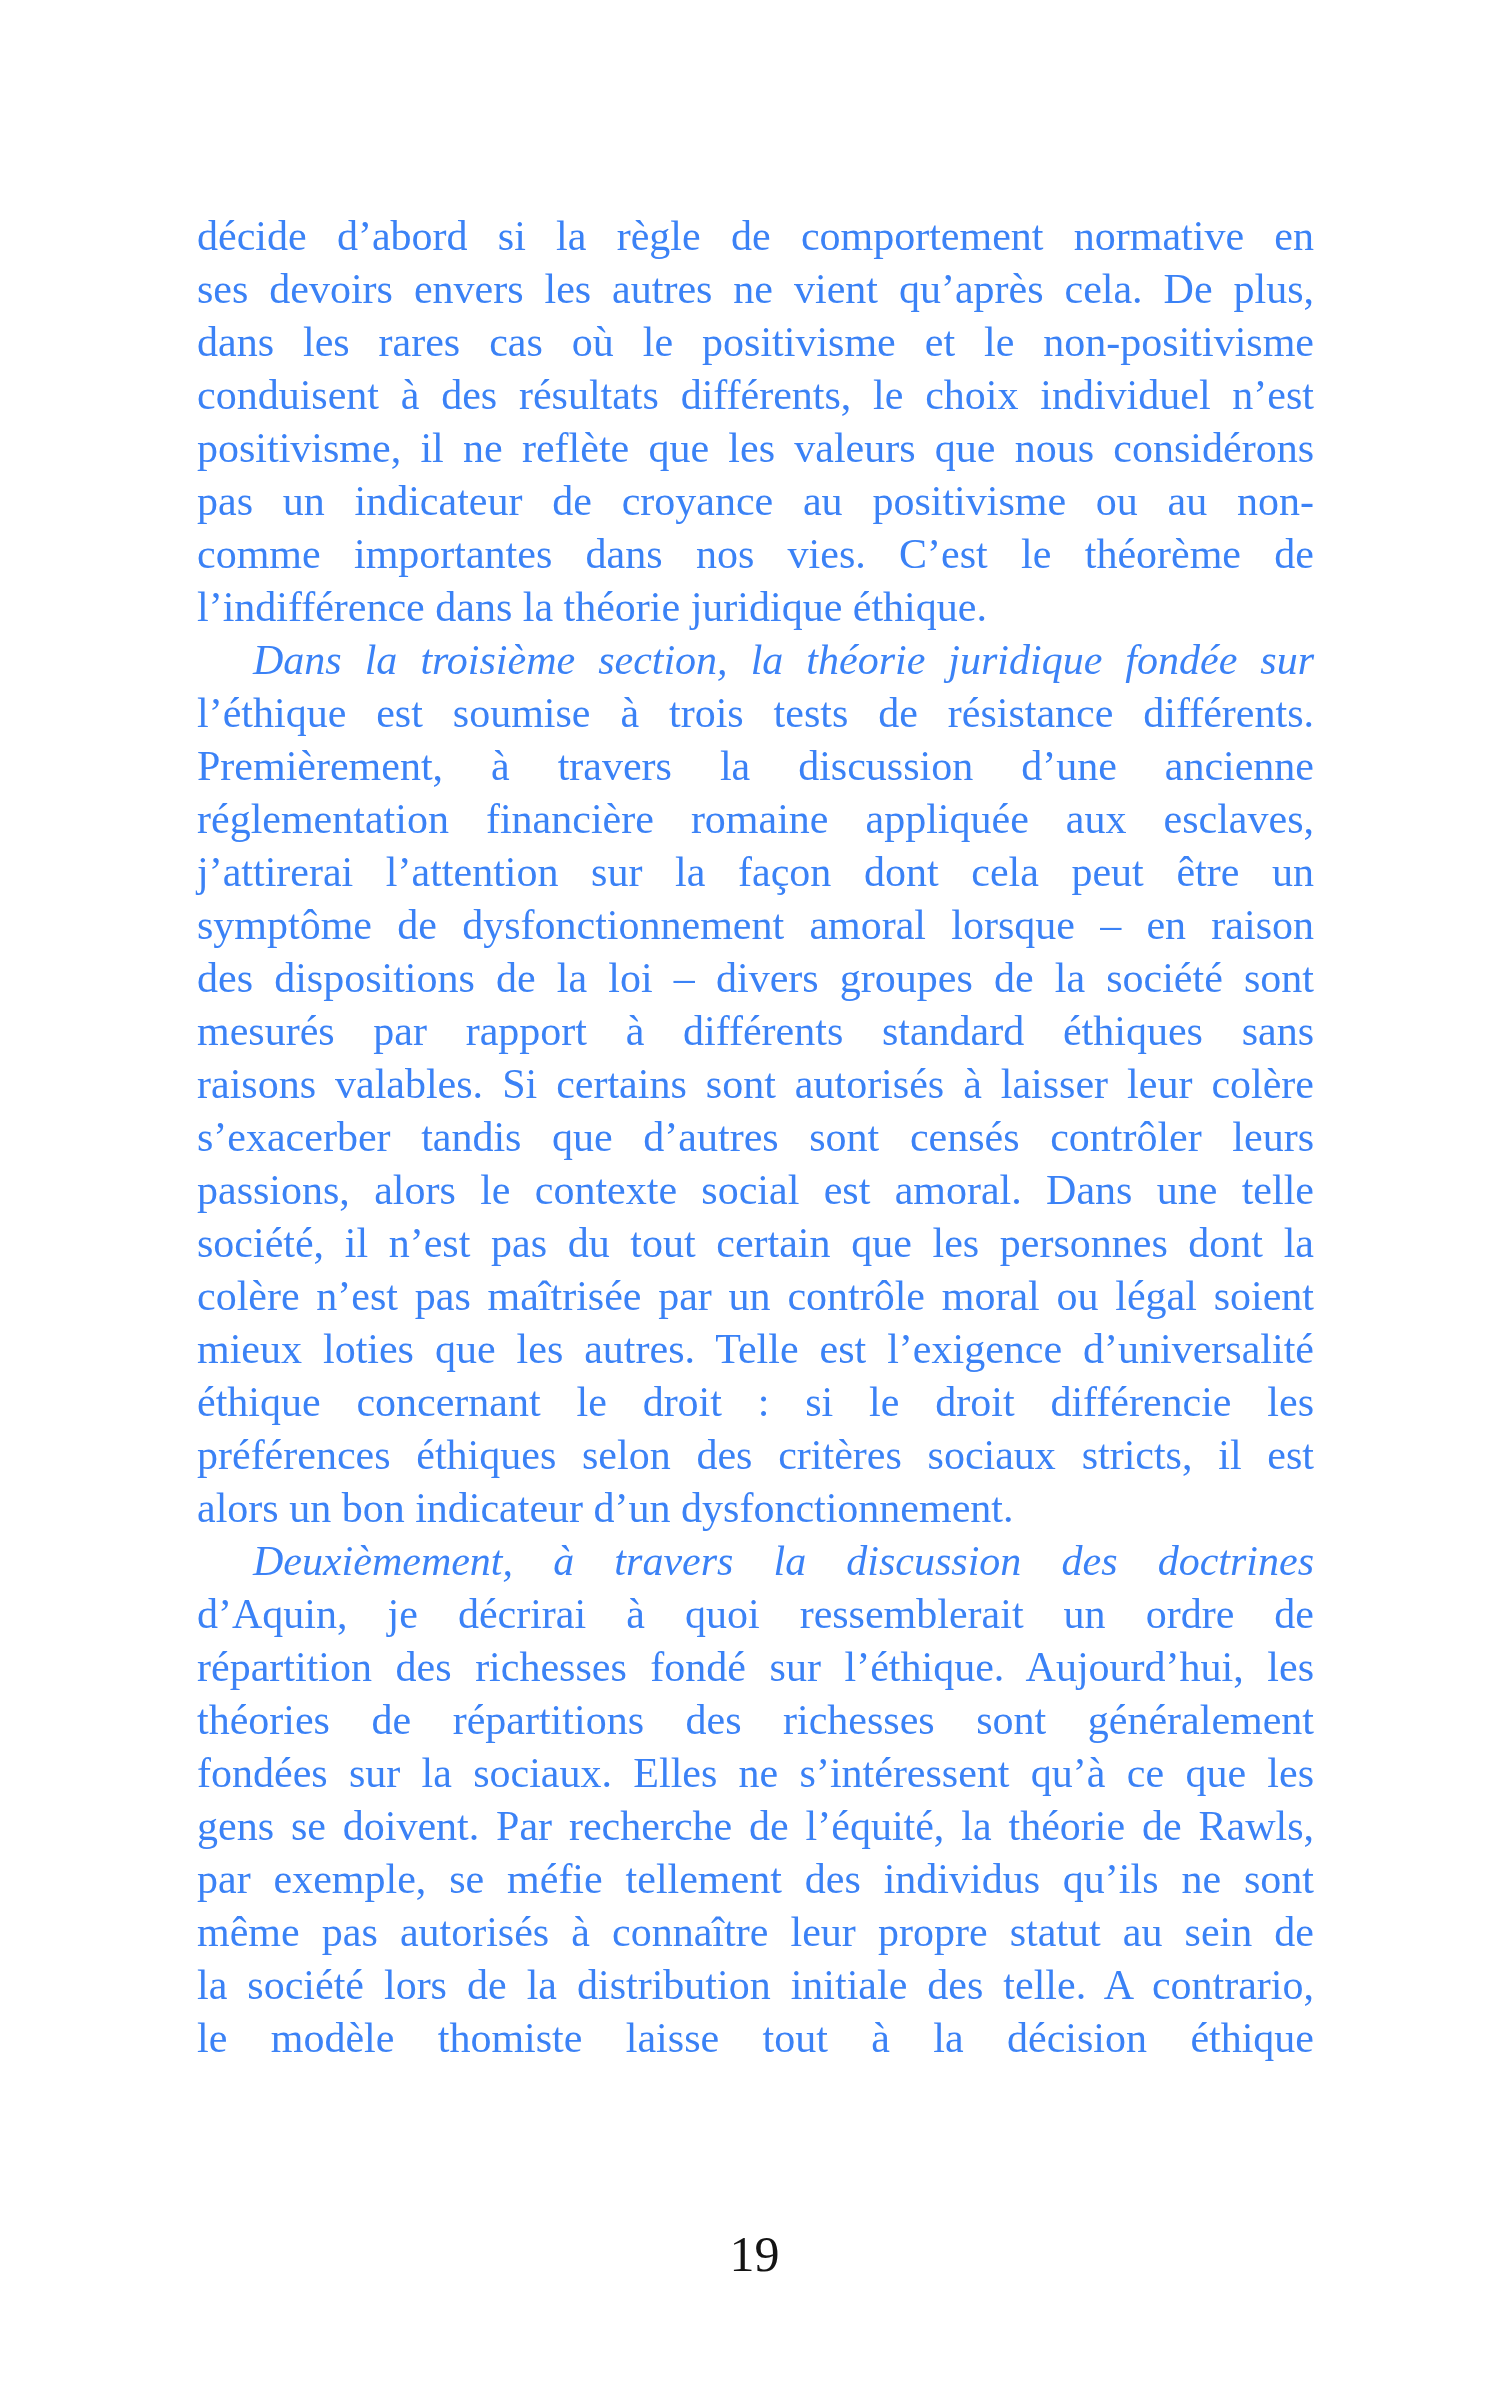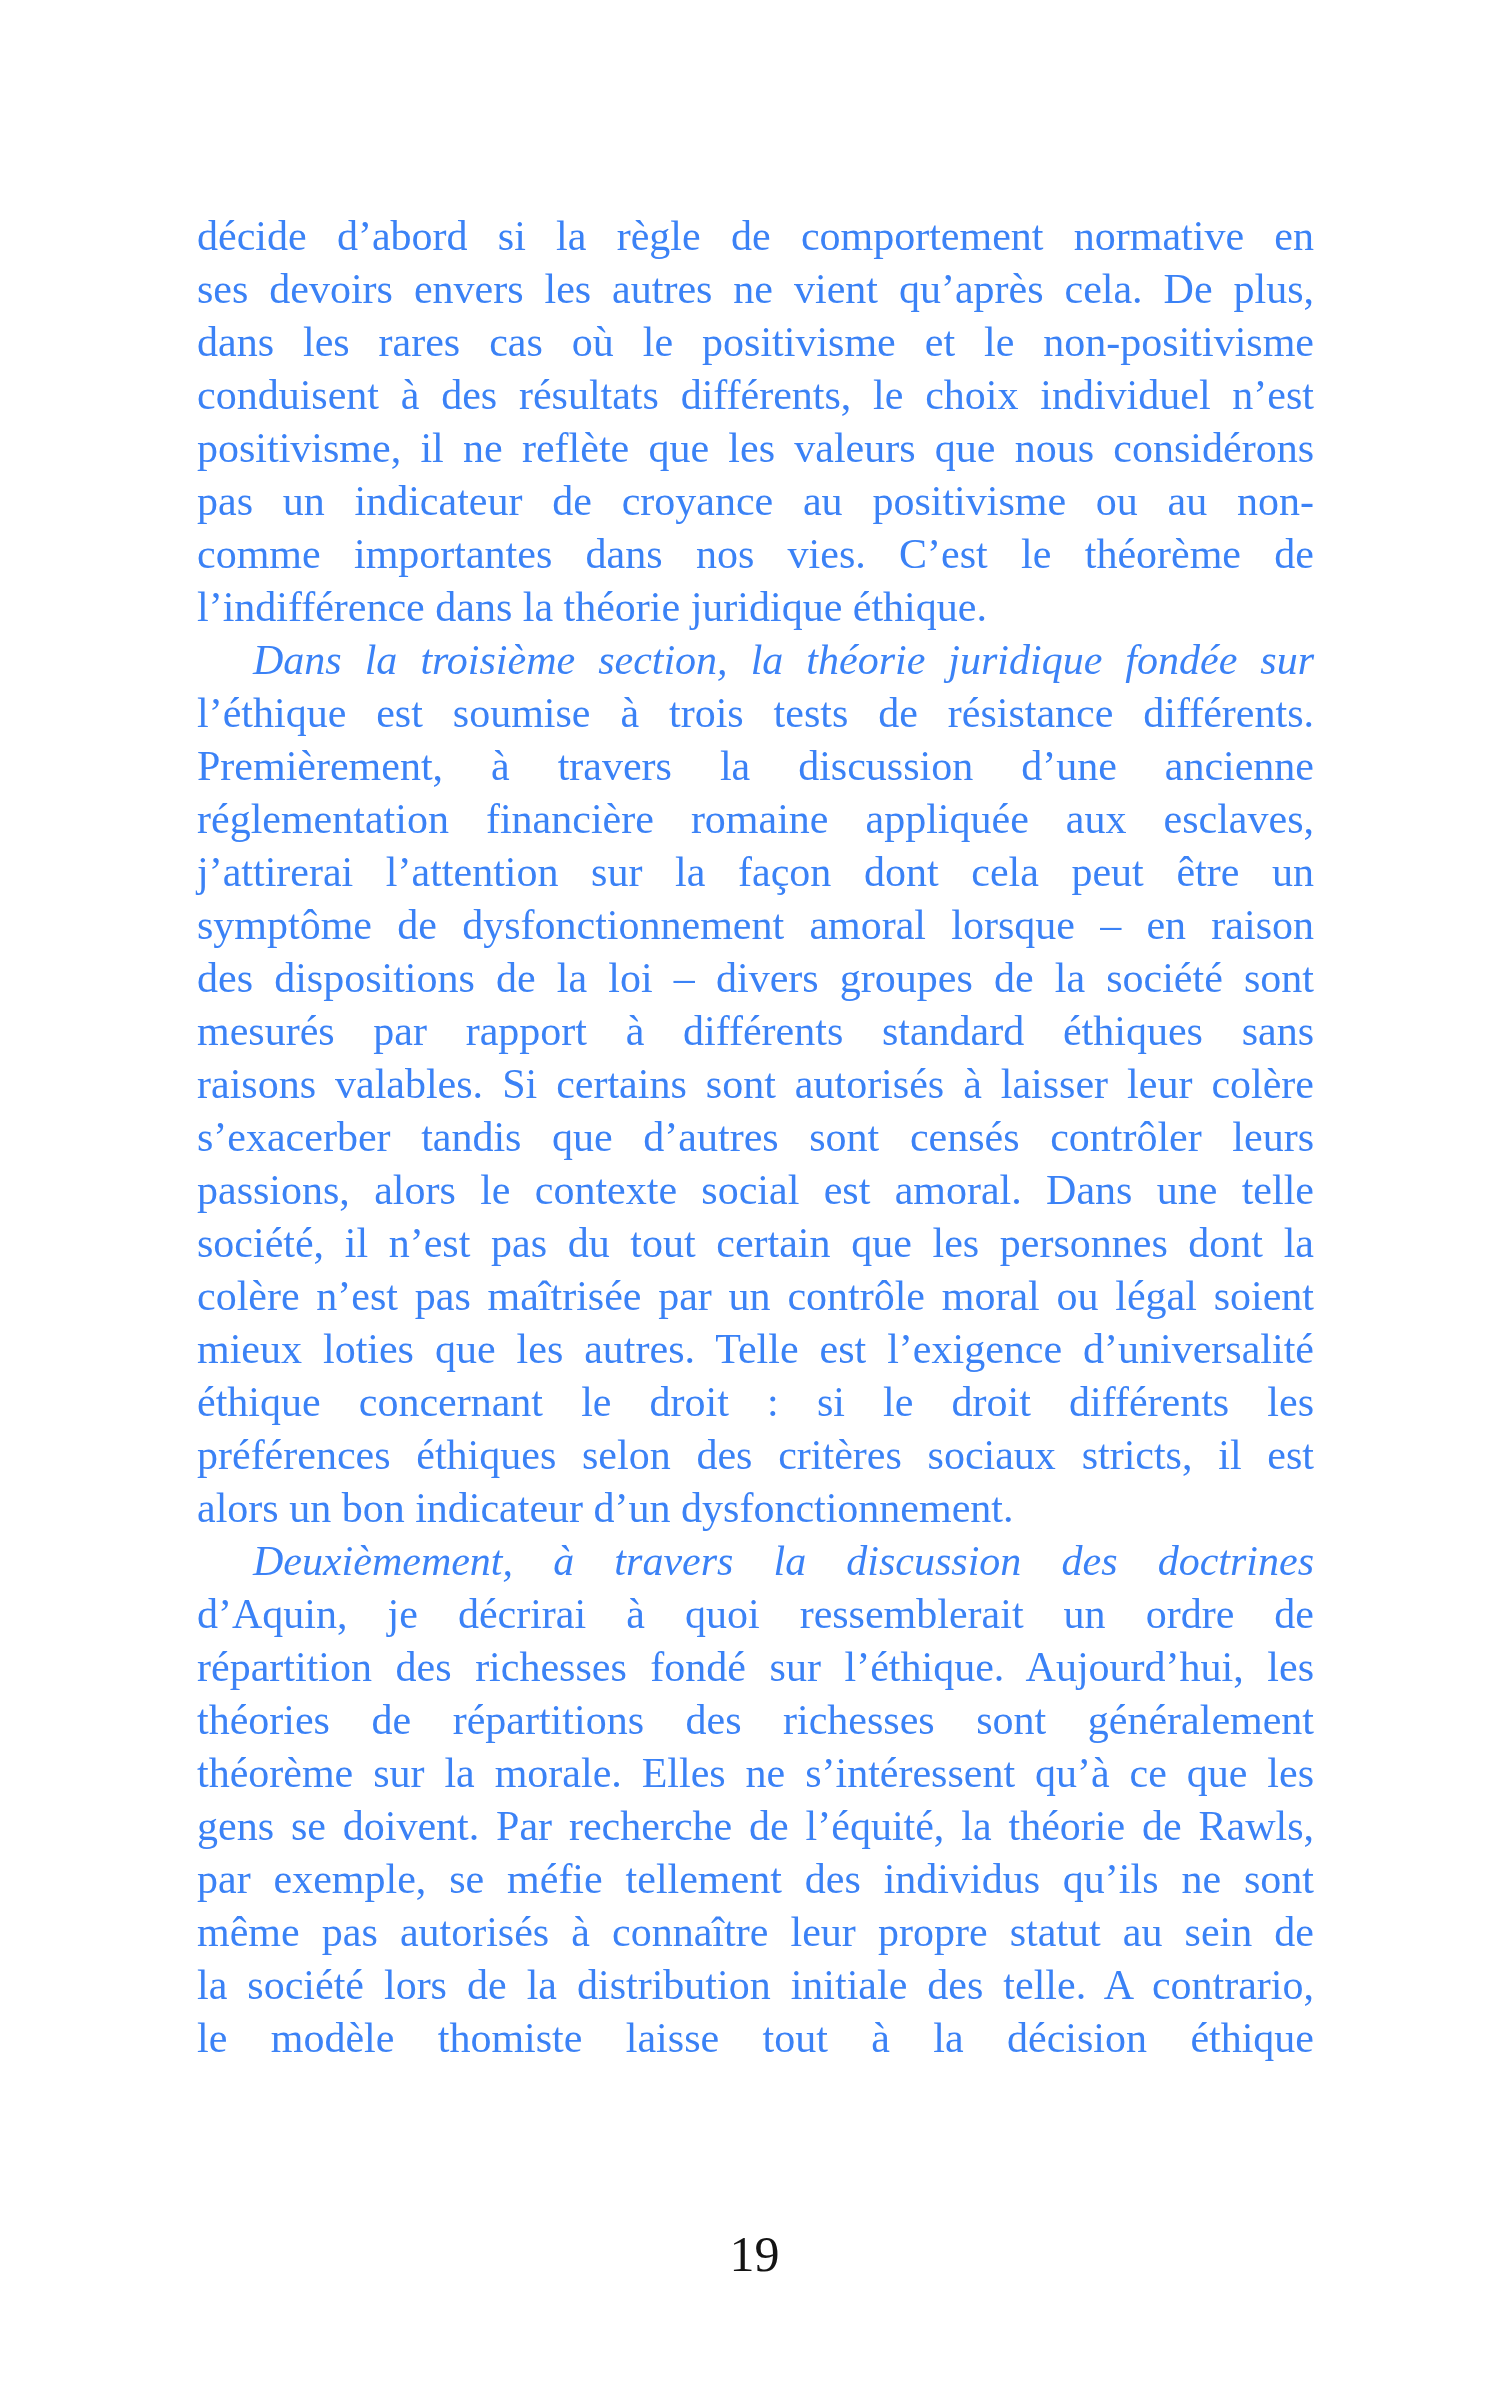--- a/index.html
+++ b/index.html
@@ -83,31 +83,31 @@
       <span class="line">j’attirerai l’attention sur la façon dont cela peut être un</span>
       <span class="line">symptôme de dysfonctionnement amoral lorsque – en raison</span>
       <span class="line">des dispositions de la loi – divers groupes de la société sont</span>
       <span class="line">mesurés par rapport à différents standard éthiques sans</span>
       <span class="line">raisons valables. Si certains sont autorisés à laisser leur colère</span>
       <span class="line">s’exacerber tandis que d’autres sont censés contrôler leurs</span>
       <span class="line">passions, alors le contexte social est amoral. Dans une telle</span>
       <span class="line">société, il n’est pas du tout certain que les personnes dont la</span>
       <span class="line">colère n’est pas maîtrisée par un contrôle moral ou légal soient</span>
       <span class="line">mieux loties que les autres. Telle est l’exigence d’universalité</span>
-      <span class="line">éthique concernant le droit : si le droit différents les</span>
+      <span class="line">éthique concernant le droit : si le droit différencie les</span>
       <span class="line">préférences éthiques selon des critères sociaux stricts, il est</span>
       <span class="line last">alors un bon indicateur d’un dysfonctionnement.</span>
     </div>
 
     <div>
       <span class="line indent">Deuxièmement, à travers la discussion des doctrines</span>
       <span class="line">d’Aquin, je décrirai à quoi ressemblerait un ordre de</span>
       <span class="line">répartition des richesses fondé sur l’éthique. Aujourd’hui, les</span>
       <span class="line">théories de répartitions des richesses sont généralement</span>
-      <span class="line">théorème sur la morale. Elles ne s’intéressent qu’à ce que les</span>
+      <span class="line">fondées sur la sociaux. Elles ne s’intéressent qu’à ce que les</span>
       <span class="line">gens se doivent. Par recherche de l’équité, la théorie de Rawls,</span>
       <span class="line">par exemple, se méfie tellement des individus qu’ils ne sont</span>
       <span class="line">même pas autorisés à connaître leur propre statut au sein de</span>
       <span class="line">la société lors de la distribution initiale des telle. A contrario,</span>
       <span class="line">le modèle thomiste laisse tout à la décision éthique</span>
     </div>
 
   </div>
 
   <div class="page-number">19</div>

